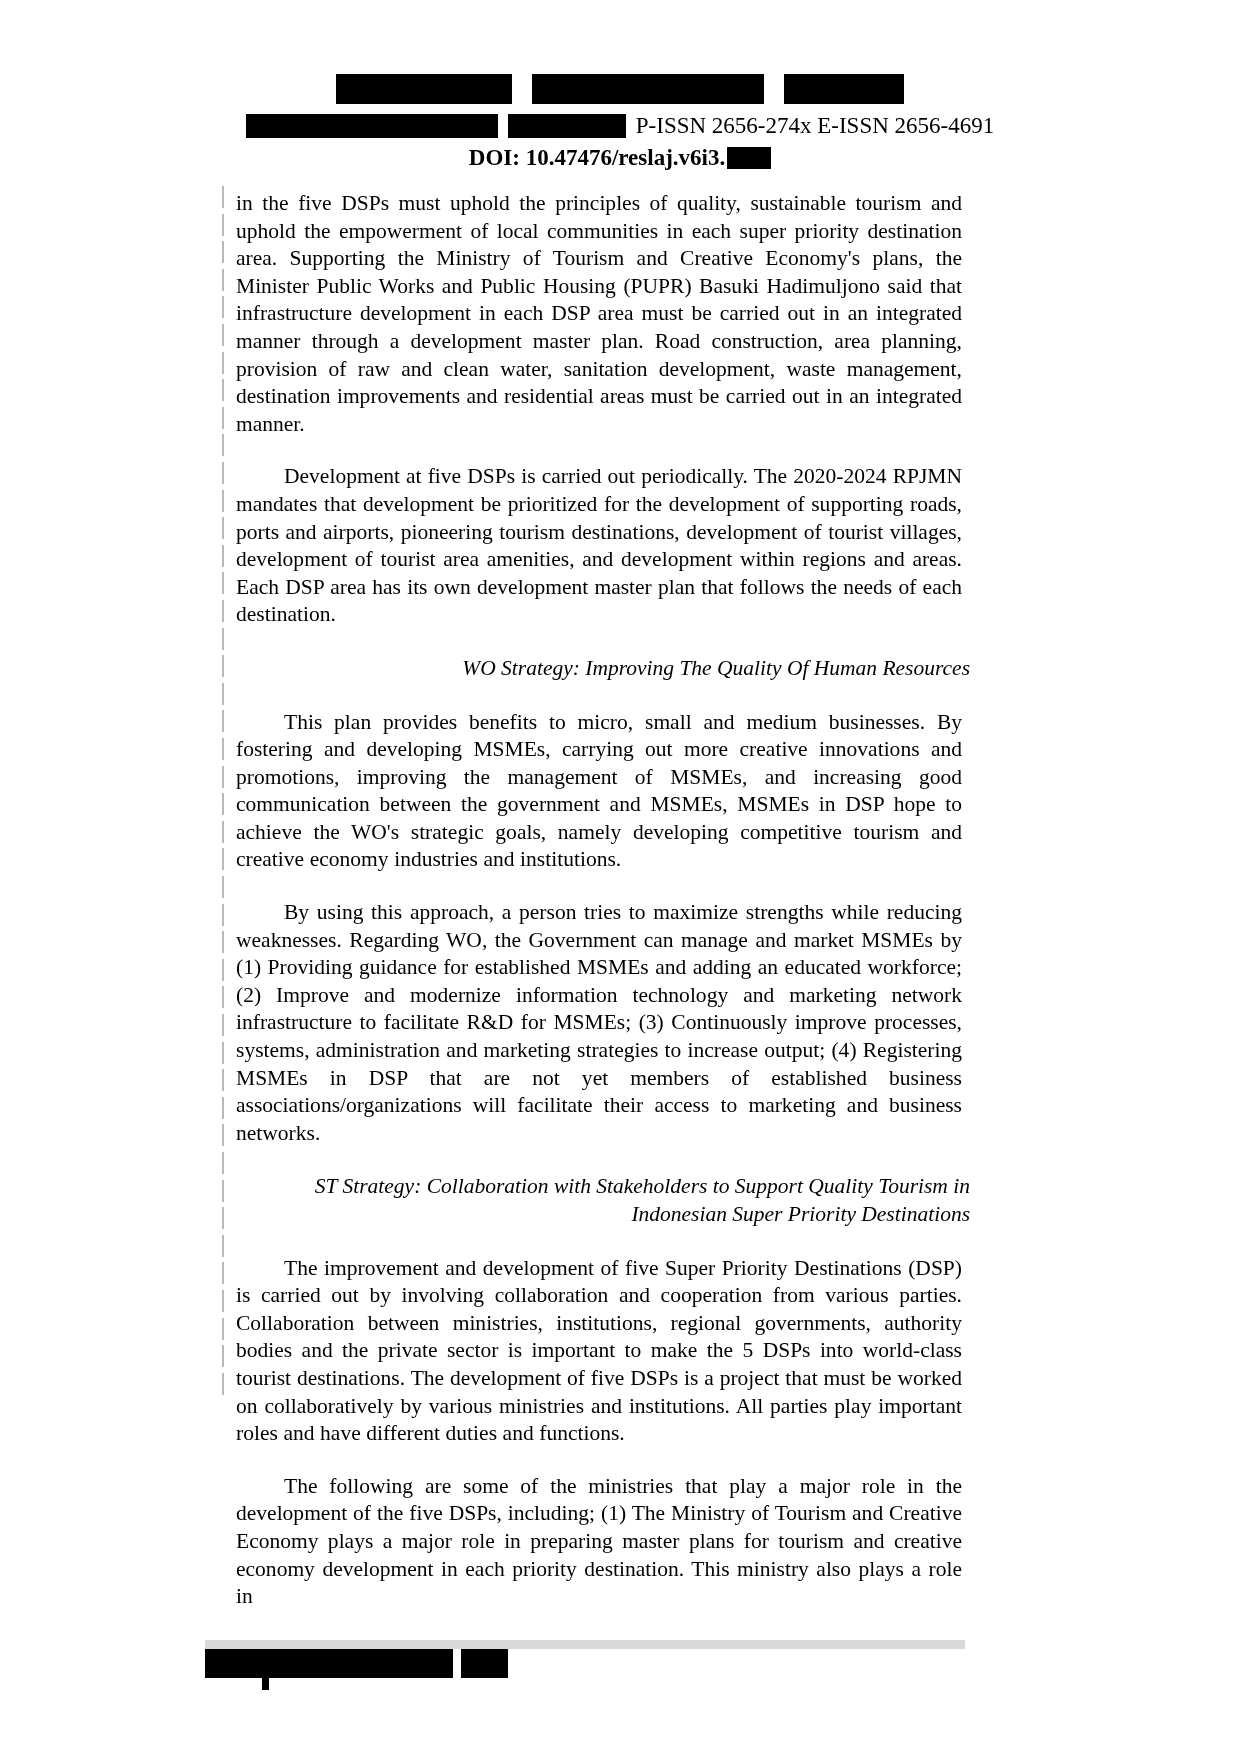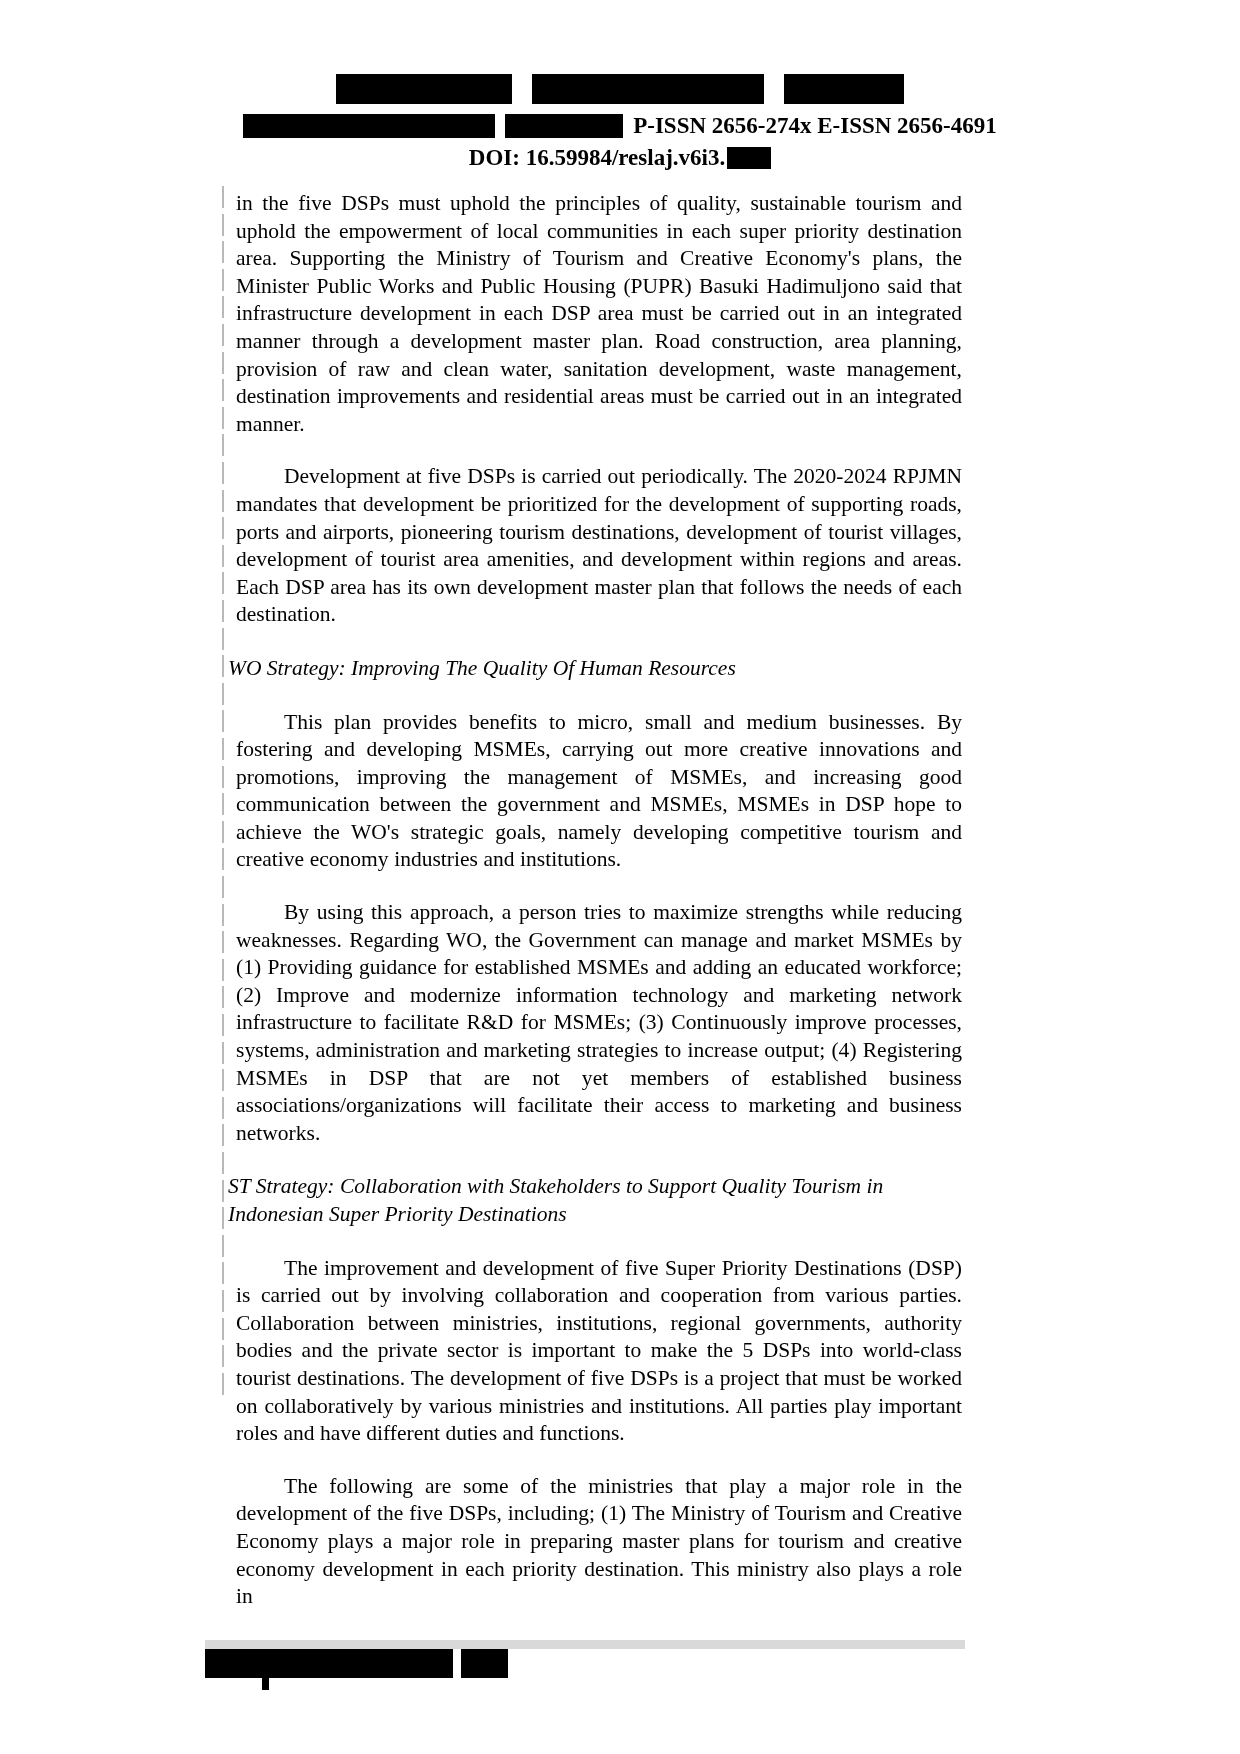--- a/index.html
+++ b/index.html
@@ -67,21 +67,21 @@
   .r-t1c { width: 120px; height: 30px; }
 
   .r-t1a::after, .r-t1b::after { content: ""; }
 
   .r-t2a { width: 252px; height: 24px; }
   .r-t2b { width: 118px; height: 24px; }
   .r-t3a { width: 44px;  height: 22px; }
 
   .issn {
     font-family: "Liberation Serif", "DejaVu Serif", serif;
-    font-weight: bold;
+    font-weight: normal;
     font-size: 23px;
     letter-spacing: 0px;
     white-space: nowrap;
     line-height: 24px;
   }
   .doi {
     font-family: "Liberation Serif", "DejaVu Serif", serif;
     font-weight: bold;
     font-size: 23px;
     white-space: nowrap;
@@ -104,21 +104,21 @@
     letter-spacing: 0.01px;
     word-spacing: 0.2px;
   }
   .para.indent { text-indent: 48px; }
 
   .heading {
     margin: 0;
     font-size: 21.5px;
     line-height: 27.6px;
     font-style: italic;
-    text-align: left;
+    text-align: right;
   }
 
   .gap-sm { height: 9px; }
   .gap-md { height: 18px; }
 
   
   .edge-ticks {
     position: absolute;
     left: 222px;
     top: 186px;
@@ -182,21 +182,21 @@
       <span class="redact r-t1c"></span>
     </div>
 
     <div class="hdr-line2">
       <span class="redact r-t2a"></span>
       <span class="redact r-t2b"></span>
       <span class="issn">P-ISSN 2656-274x E-ISSN 2656-4691</span>
     </div>
 
     <div class="hdr-line3">
-      <span class="doi">DOI: 16.59984/reslaj.v6i3.</span>
+      <span class="doi">DOI: 10.47476/reslaj.v6i3.</span>
       <span class="redact r-t3a"></span>
     </div>
 
   </div>
 
   <div class="edge-ticks" id="edge-ticks">
       <i style="top: 0px;"></i>
       <i style="top: 27.6px;"></i>
       <i style="top: 55.2px;"></i>
       <i style="top: 82.8px;"></i>

